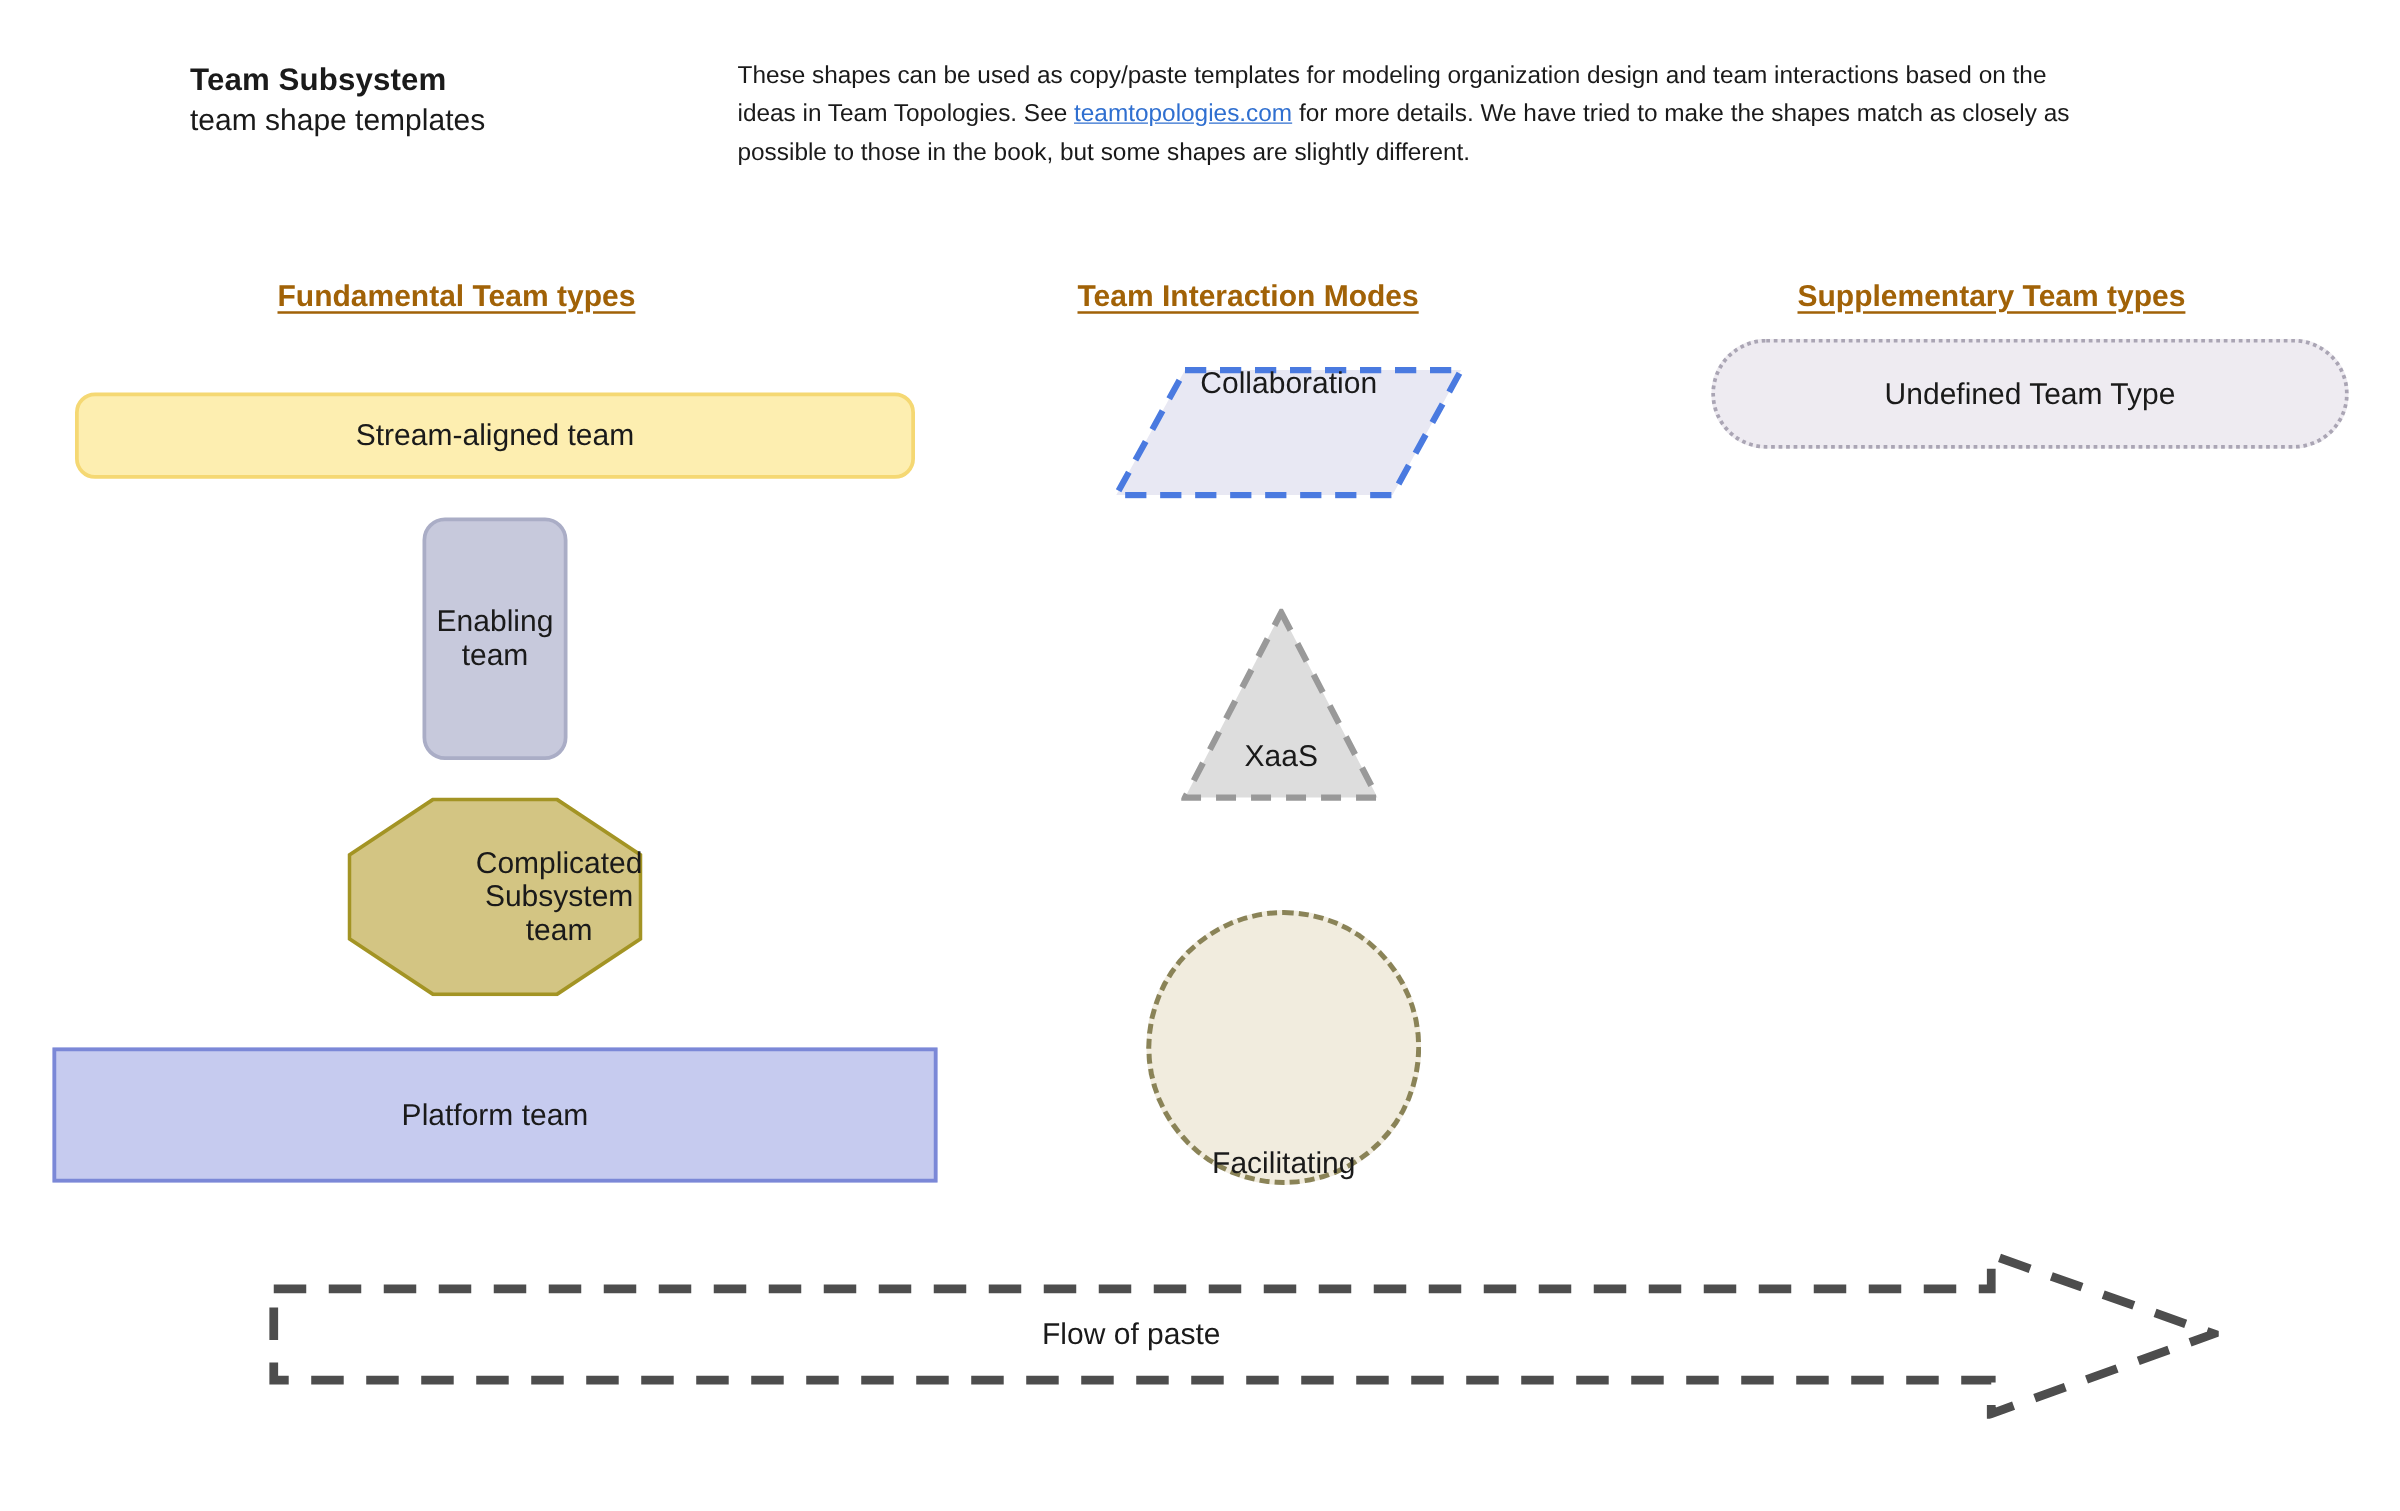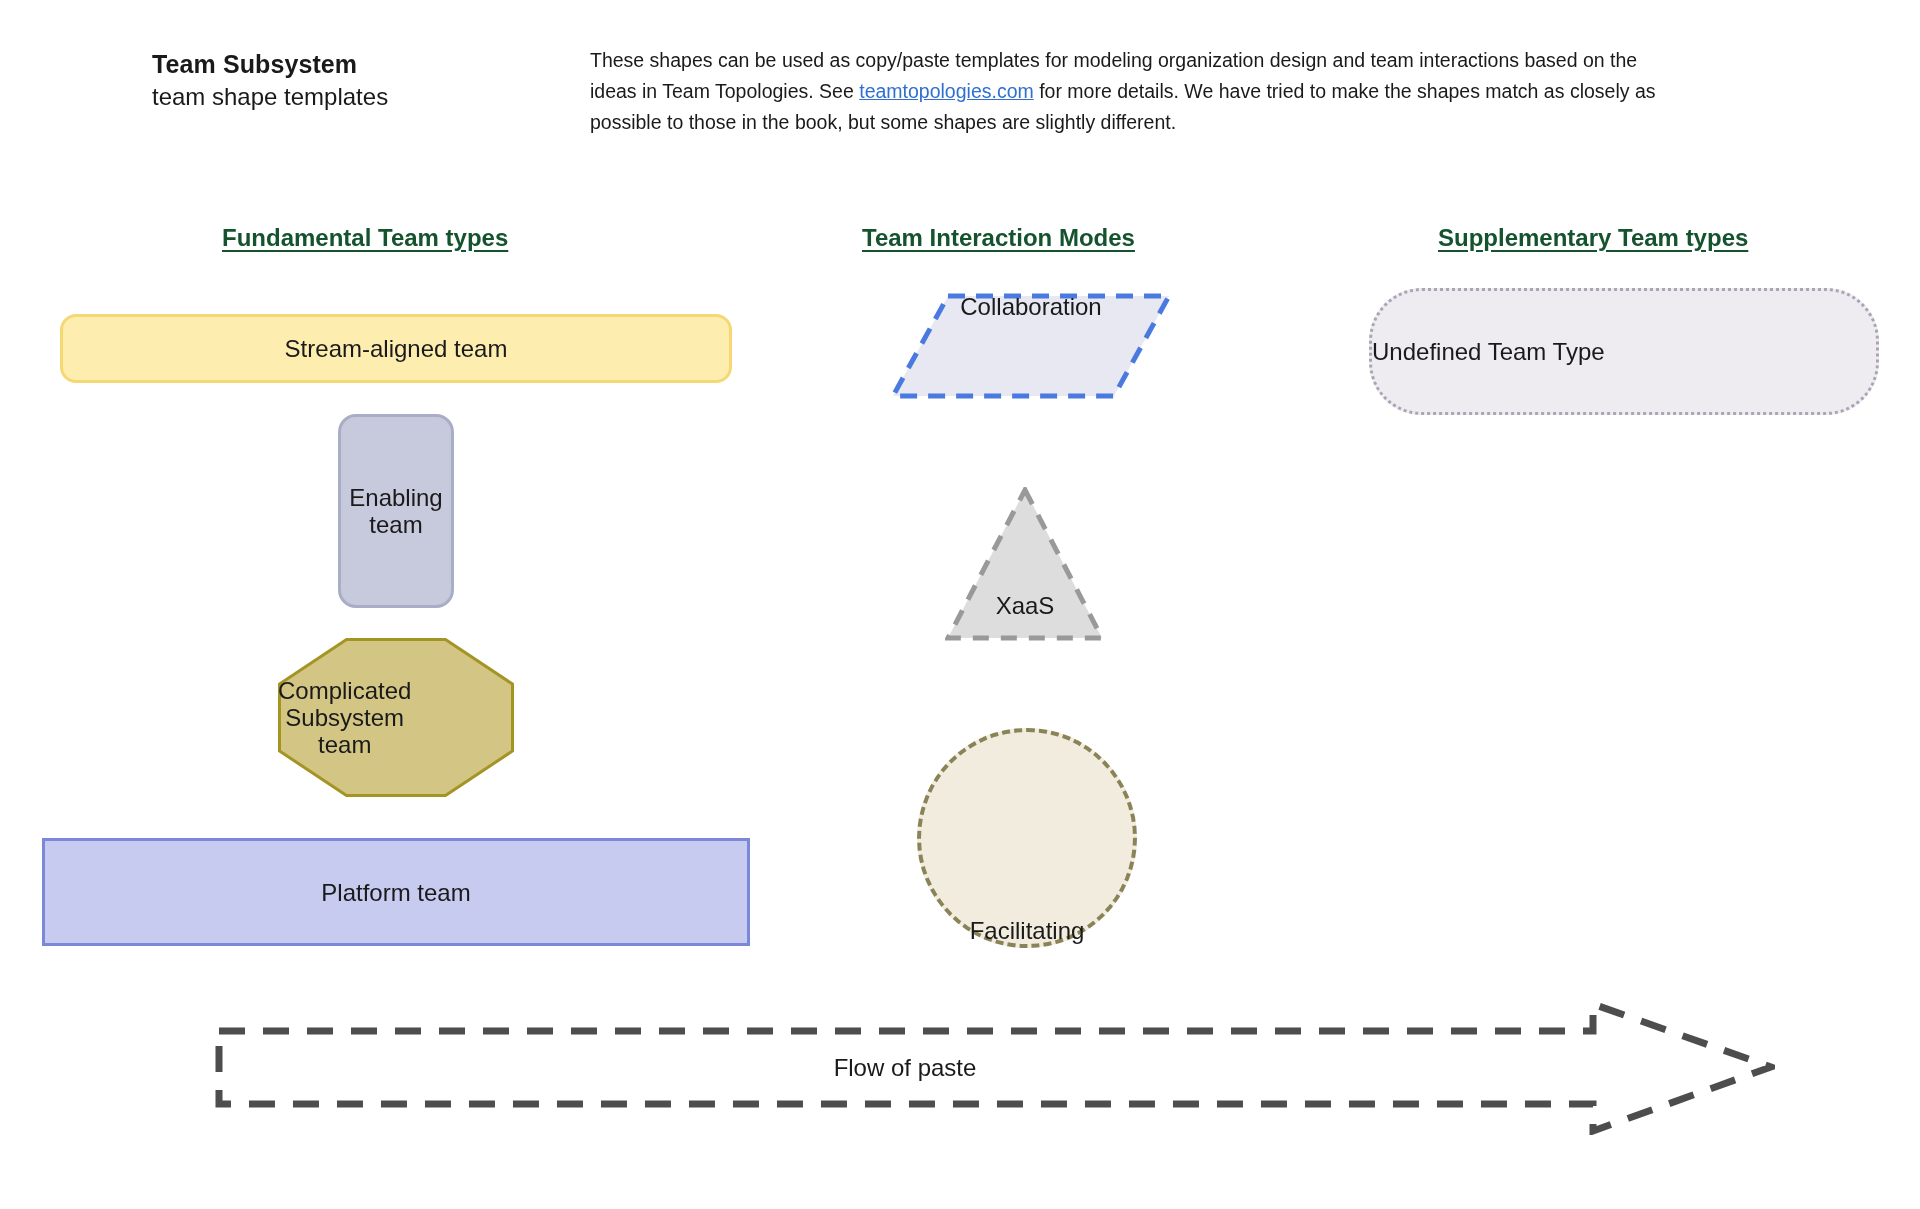--- a/index.html
+++ b/index.html
@@ -49,21 +49,21 @@
   #header-desc .link {
     color: #2f6fd0;
     text-decoration: underline;
   }
 
   
   .col-heading {
     position: absolute;
     font-size: 24px;
     font-weight: bold;
-    color: #14532d;
+    color: #a16207;
     text-decoration: underline;
     text-underline-offset: 4px;
     white-space: nowrap;
   }
   #heading-fundamental { left: 222px; top: 224px; }
   #heading-interaction { left: 862px; top: 224px; }
   #heading-supplementary { left: 1438px; top: 224px; }
 
   
   .shape-label {
@@ -115,21 +115,21 @@
   }
   #shape-complicated-subsystem svg {
     position: absolute;
     inset: 0;
   }
   #shape-complicated-subsystem .oct-text {
     position: absolute;
     inset: 0;
     display: flex;
     align-items: center;
-    justify-content: flex-start;
+    justify-content: flex-end;
   }
 
   #shape-platform {
     position: absolute;
     left: 42px;
     top: 838px;
     width: 708px;
     height: 108px;
     box-sizing: border-box;
     background: #c6cbef;
@@ -182,29 +182,30 @@
     border-radius: 50%;
     display: flex;
     align-items: flex-end;
     justify-content: center;
   }
 
   
   #shape-undefined {
     position: absolute;
     left: 1369px;
-    top: 288px;
+    top: 271px;
     width: 510px;
-    height: 127px;
+    height: 88px;
     box-sizing: border-box;
     background: #eeebf1;
     border: 3px dotted #aaa5b4;
     border-radius: 53px;
     display: flex;
     align-items: center;
+    justify-content: center;
   }
 
   
   #shape-flow-of-change {
     position: absolute;
     left: 215px;
     top: 1000px;
     width: 1560px;
     height: 135px;
   }

